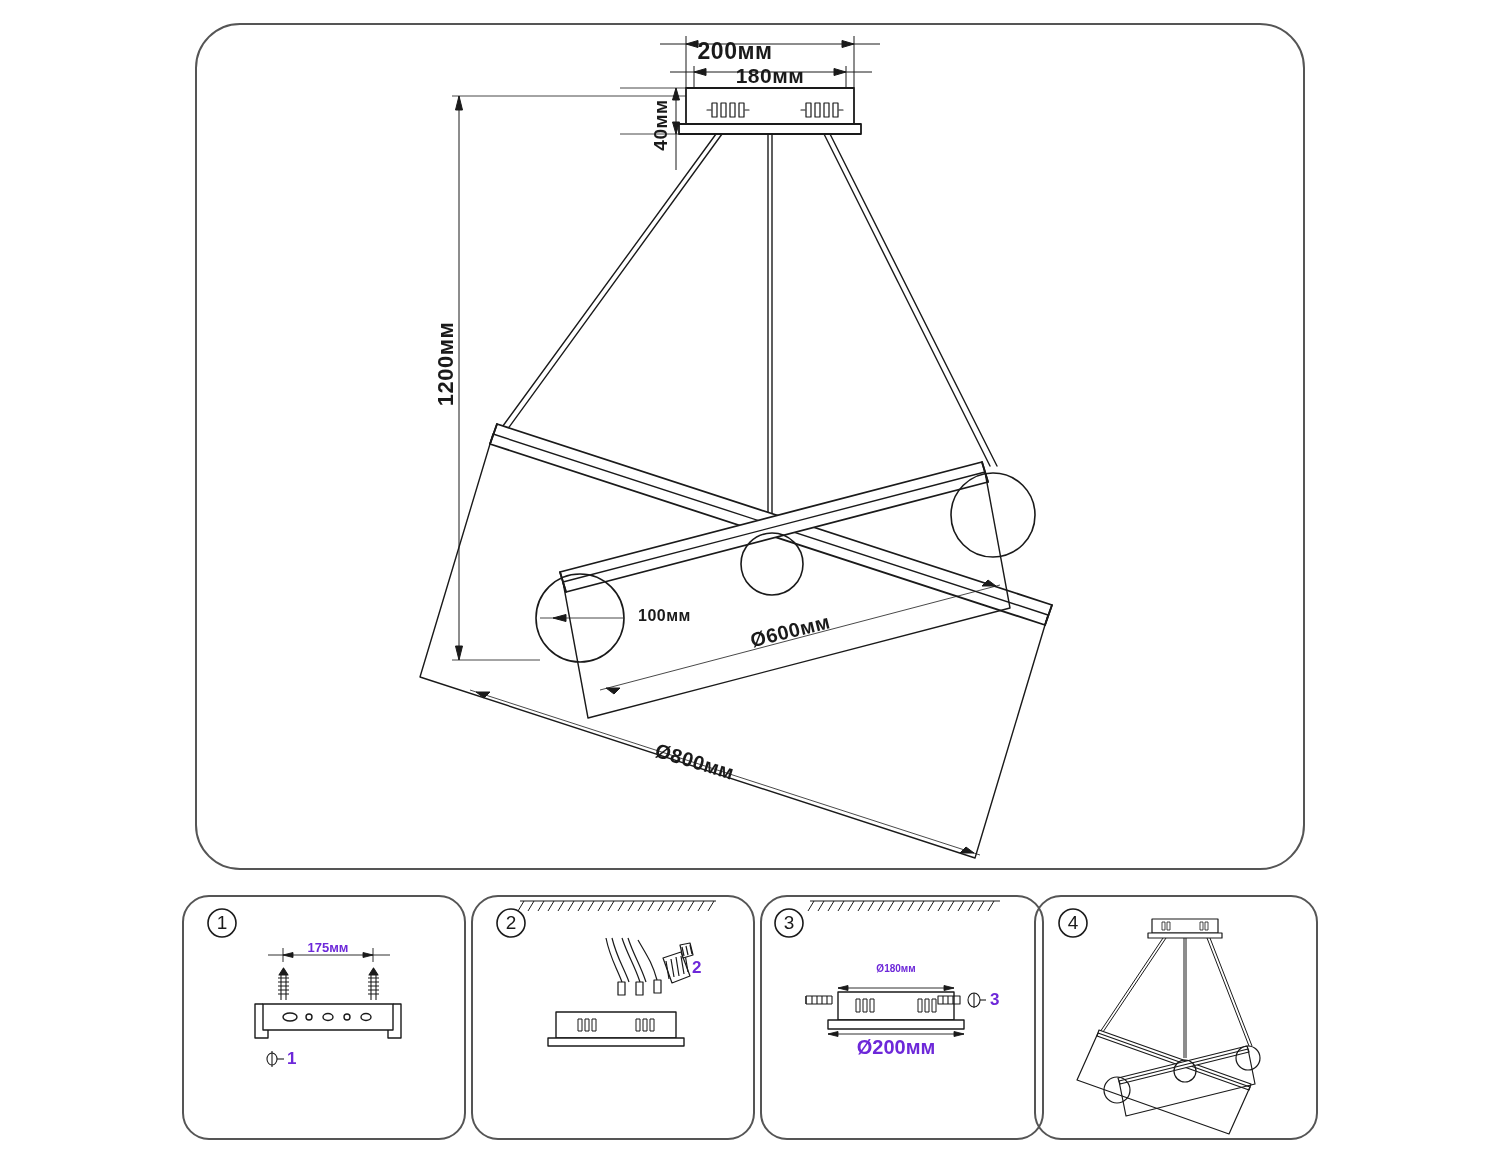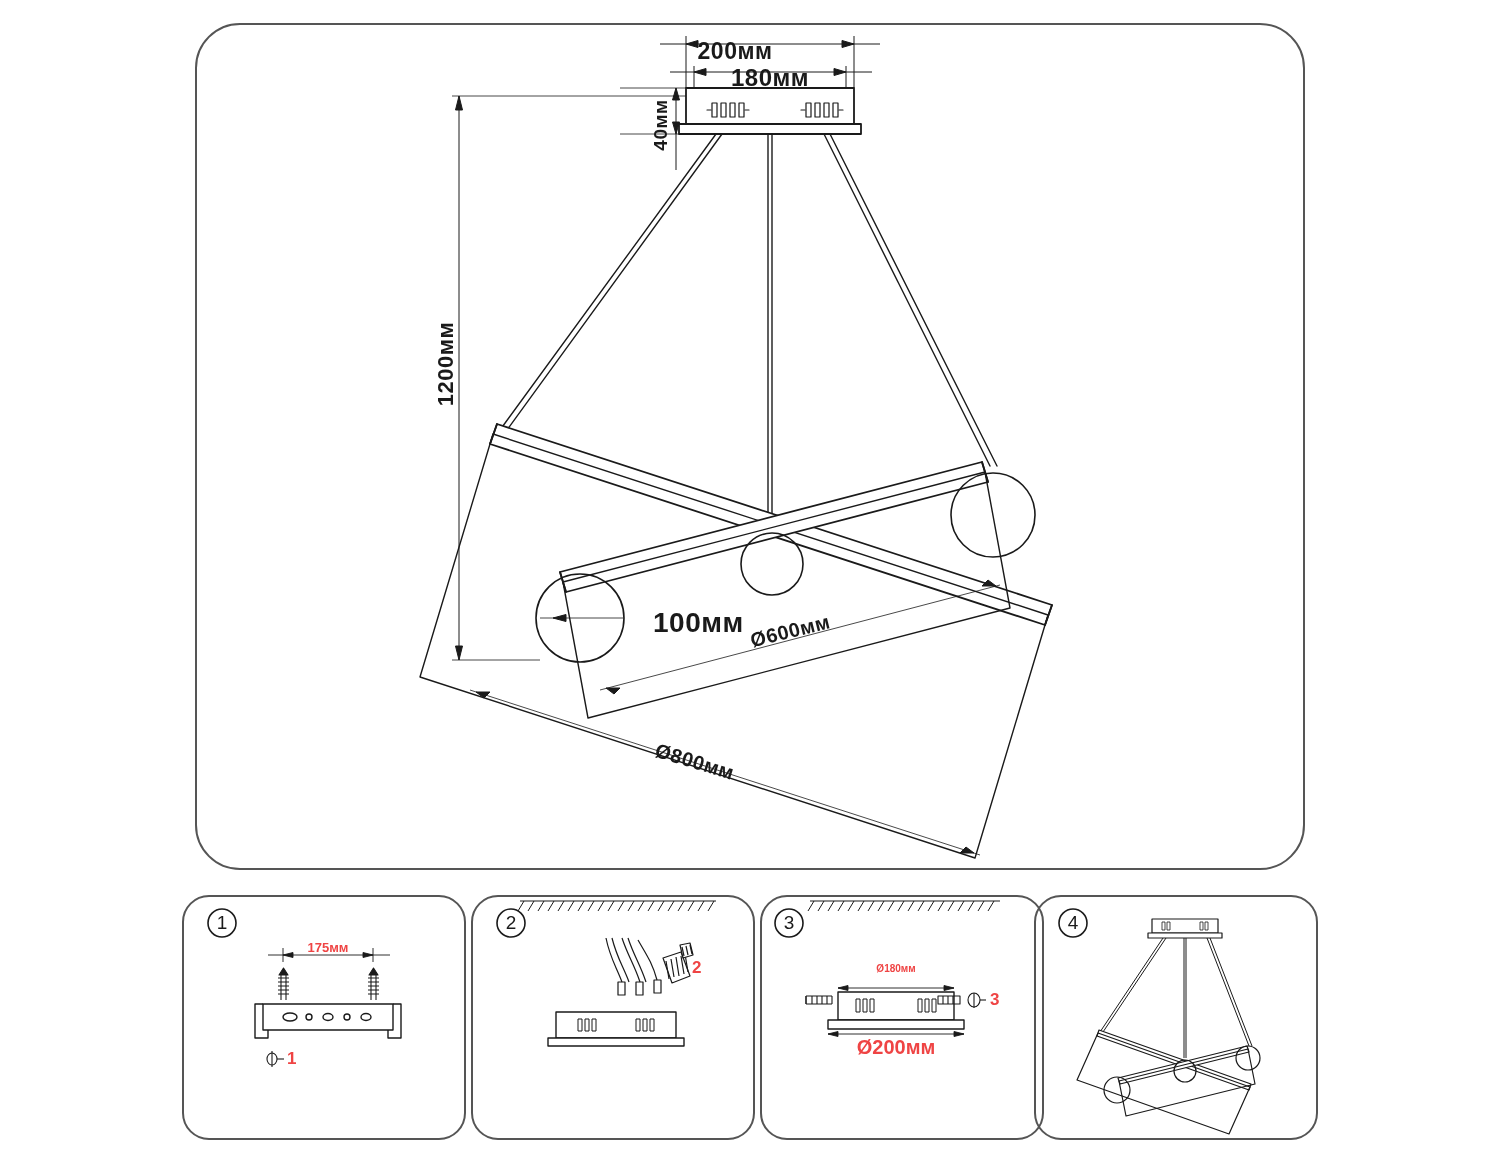--- a/index.html
+++ b/index.html
@@ -35,21 +35,21 @@
   .step-num {
     position: absolute;
     font-family: "Liberation Sans", sans-serif;
     font-weight: normal;
     color: #1a1a1a;
   }
   .small-label {
     position: absolute;
     font-family: "Liberation Sans", sans-serif;
     font-weight: bold;
-    color: #ef4444;
+    color: #6d28d9;
     white-space: nowrap;
     font-size: 13px;
   }
 </style>
 </head>
 <body>
 
 <svg id="sheet" viewBox="0 0 1500 1167" xmlns="http://www.w3.org/2000/svg">
 
   <rect x="196" y="24" width="1108" height="845" rx="44" ry="44" fill="none" stroke="#555" stroke-width="2"></rect>
@@ -320,27 +320,27 @@
   <g fill="none" stroke="#1a1a1a" stroke-width="1.6">
     <circle cx="222" cy="923" r="14"></circle>
     <circle cx="511" cy="923" r="14"></circle>
     <circle cx="789" cy="923" r="14"></circle>
     <circle cx="1073" cy="923" r="14"></circle>
   </g>
 </svg>
 
 <div class="dim-label" style="left:735px; top:38px; font-size:23px; transform:translateX(-50%);">200мм</div>
 
-<div class="dim-label" style="left:770px; top:64px; font-size:24px; transform:translateX(-50%);">180мм</div>
+<div class="dim-label" style="left:770px; top:64px; font-size:21px; transform:translateX(-50%);">180мм</div>
 
 <div class="dim-label vertical-label" style="left:661px; top:125px; font-size:19px; transform:translate(-50%,-50%) rotate(-90deg);">40мм</div>
 
 <div class="dim-label vertical-label" style="left:446px; top:364px; font-size:22px; transform:translate(-50%,-50%) rotate(-90deg);">1200мм</div>
 
-<div class="dim-label" style="left:653px; top:607px; font-size:28px;">100мм</div>
+<div class="dim-label" style="left:638px; top:607px; font-size:16px;">100мм</div>
 
 <div class="dim-label" style="left:748px; top:630px; font-size:20px; transform:rotate(-14deg); transform-origin:0 0;">Ø600мм</div>
 
 <div class="dim-label" style="left:659px; top:739px; font-size:20px; transform:rotate(17deg); transform-origin:0 0;">Ø800мм</div>
 
 <div class="step-num" style="left:222px; top:923px; font-size:19px; transform:translate(-50%,-50%);">1</div>
 <div class="step-num" style="left:511px; top:923px; font-size:19px; transform:translate(-50%,-50%);">2</div>
 <div class="step-num" style="left:789px; top:923px; font-size:19px; transform:translate(-50%,-50%);">3</div>
 <div class="step-num" style="left:1073px; top:923px; font-size:19px; transform:translate(-50%,-50%);">4</div>
 

